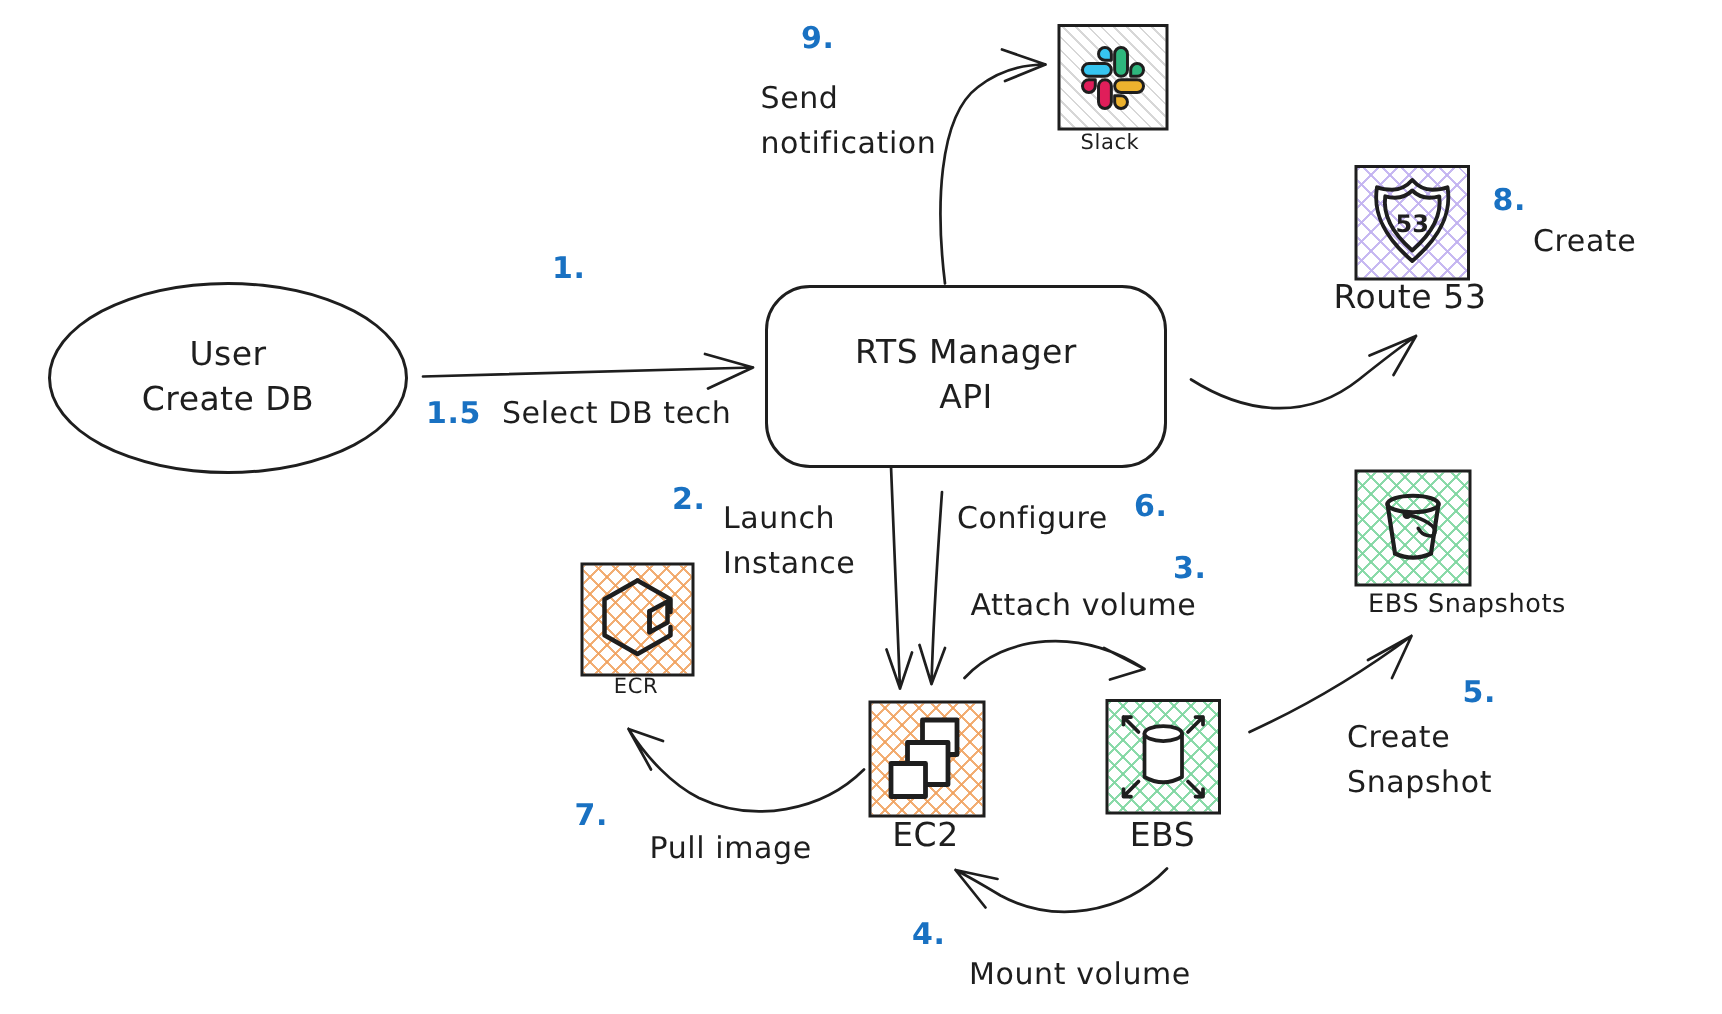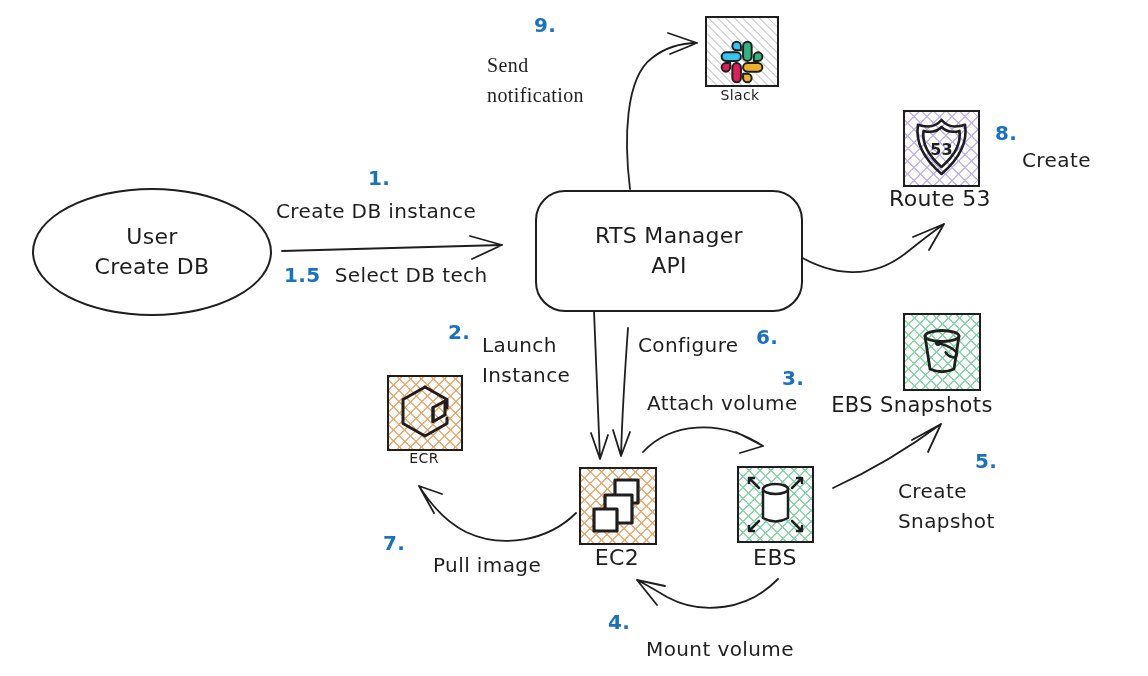--- a/index.html
+++ b/index.html
@@ -8,23 +8,23 @@
     font-family:"DejaVu Sans", sans-serif; color:#1e1e1e; overflow:hidden;
   }
   svg.edges { position:absolute; left:0; top:0; z-index:1; }
   .node, .iconbox, .lbl, .caption { position:absolute; z-index:2; }
   .node {
     border:2.2px solid #1e1e1e; background:#fff; display:flex;
     flex-direction:column; align-items:center; justify-content:center;
     font-size:22px; line-height:30px; letter-spacing:0.3px;
   }
   .node.ellipse { border-radius:50%; }
-  .node.roundrect { border-radius:30px;margin-left:25px; }
+  .node.roundrect { border-radius:30px; }
   .iconbox { border:2.2px solid #1e1e1e; background-color:#fff;
-    display:flex; align-items:flex-end; justify-content:center; }
+    display:flex; align-items:center; justify-content:center; }
   .hx-orange { background-image:
     repeating-linear-gradient(45deg,  rgba(240,160,92,.85) 0 1.4px, transparent 1.4px 8px),
     repeating-linear-gradient(135deg, rgba(240,160,92,.85) 0 1.4px, transparent 1.4px 8px); }
   .hx-green { background-image:
     repeating-linear-gradient(45deg,  rgba(126,214,160,.9) 0 1.4px, transparent 1.4px 8px),
     repeating-linear-gradient(135deg, rgba(126,214,160,.9) 0 1.4px, transparent 1.4px 8px); }
   .hx-purple { background-image:
     repeating-linear-gradient(45deg,  rgba(193,177,240,.9) 0 1.4px, transparent 1.4px 9px),
     repeating-linear-gradient(135deg, rgba(193,177,240,.9) 0 1.4px, transparent 1.4px 9px); }
   .hx-gray { background-image:
@@ -93,21 +93,21 @@
   <div class="iconbox hx-green" style="left:903px; top:313px; width:74px; height:74px;">
     <svg width="74" height="74" viewBox="0 0 74 74">
       <g fill="none" stroke="#1e1e1e" stroke-width="2.8" stroke-linecap="round">
         <path d="M20 21 L25 54 Q37 59.5 49 54 L54 21"></path>
         <ellipse cx="37" cy="21" rx="17" ry="5.5"></ellipse>
         <path d="M33 28 C45 31 53 36 51.5 40.5 C50.5 43.7 43.5 42.6 40.5 37.2" stroke-width="2.4"></path>
       </g>
       <circle cx="33" cy="28" r="3" fill="#1e1e1e"></circle>
     </svg>
   </div>
-  <div class="caption" style="left:826px; top:393px; width:172px; font-size:21px;">EBS Snapshots</div>
+  <div class="caption" style="left:892px; top:393px; width:172px; font-size:17px;">EBS Snapshots</div>
 
   <div class="iconbox hx-orange" style="left:387px; top:375px; width:72px; height:72px;">
     <svg width="72" height="72" viewBox="0 0 72 72">
       <g fill="none" stroke="#1e1e1e" stroke-width="3" stroke-linejoin="round" stroke-linecap="round">
         <path d="M36 10 L58 22.5 L58 31"></path>
         <path d="M58 41 L58 46.5 L36 59 L14 46.5 L14 22.5 L36 10"></path>
         <path d="M44 30.5 L56 24 L56 38 L44 44.5 Z"></path>
         <path d="M44 30.5 L44 44.5"></path>
       </g>
     </svg>
@@ -133,21 +133,20 @@
         <path d="M20 53 L10 63 M10 58 L10 63 L15 63"></path>
         <path d="M53 53 L63 63 M58 63 L63 63 L63 58"></path>
         <path d="M24 21 L24 50 Q36.5 57 49 50 L49 21" fill="#ffffff"></path>
         <ellipse cx="36.5" cy="21" rx="12.5" ry="5" fill="#ffffff"></ellipse>
       </g>
     </svg>
   </div>
   <div class="caption" style="left:725px; top:545px; width:100px; font-size:22px;">EBS</div>
 
   <div class="lbl num" style="left:368px; top:163px;">1.</div>
-  <div class="lbl" style="left:276px; top:196px;">Create DB instance</div>
 
   <div class="lbl row" style="left:284px; top:260px;">
     <span class="num">1.5</span>
     <span>Select DB tech</span>
   </div>
 
   <div class="lbl num" style="left:448px; top:317px;">2.</div>
   <div class="lbl" style="left:482px; top:330px;">
     <div>Launch</div>
     <div>Instance</div>
@@ -170,18 +169,18 @@
 
   <div class="lbl num" style="left:383px; top:528px;">7.</div>
   <div class="lbl" style="left:433px; top:550px;">Pull image</div>
 
   <div class="lbl num" style="left:995px; top:118px;">8.</div>
   <div class="lbl" style="left:1014px; top:145px;">
     <div style="padding-left:8px;">Create</div>
   </div>
 
   <div class="lbl num" style="left:534px; top:10px;">9.</div>
-  <div class="lbl" style="left:487px; top:50px;font-family:Liberation Serif, serif;">
+  <div class="lbl" style="left:507px; top:50px;">
     <div>Send</div>
     <div>notification</div>
   </div>
 
 </div>
 
 </body></html>

